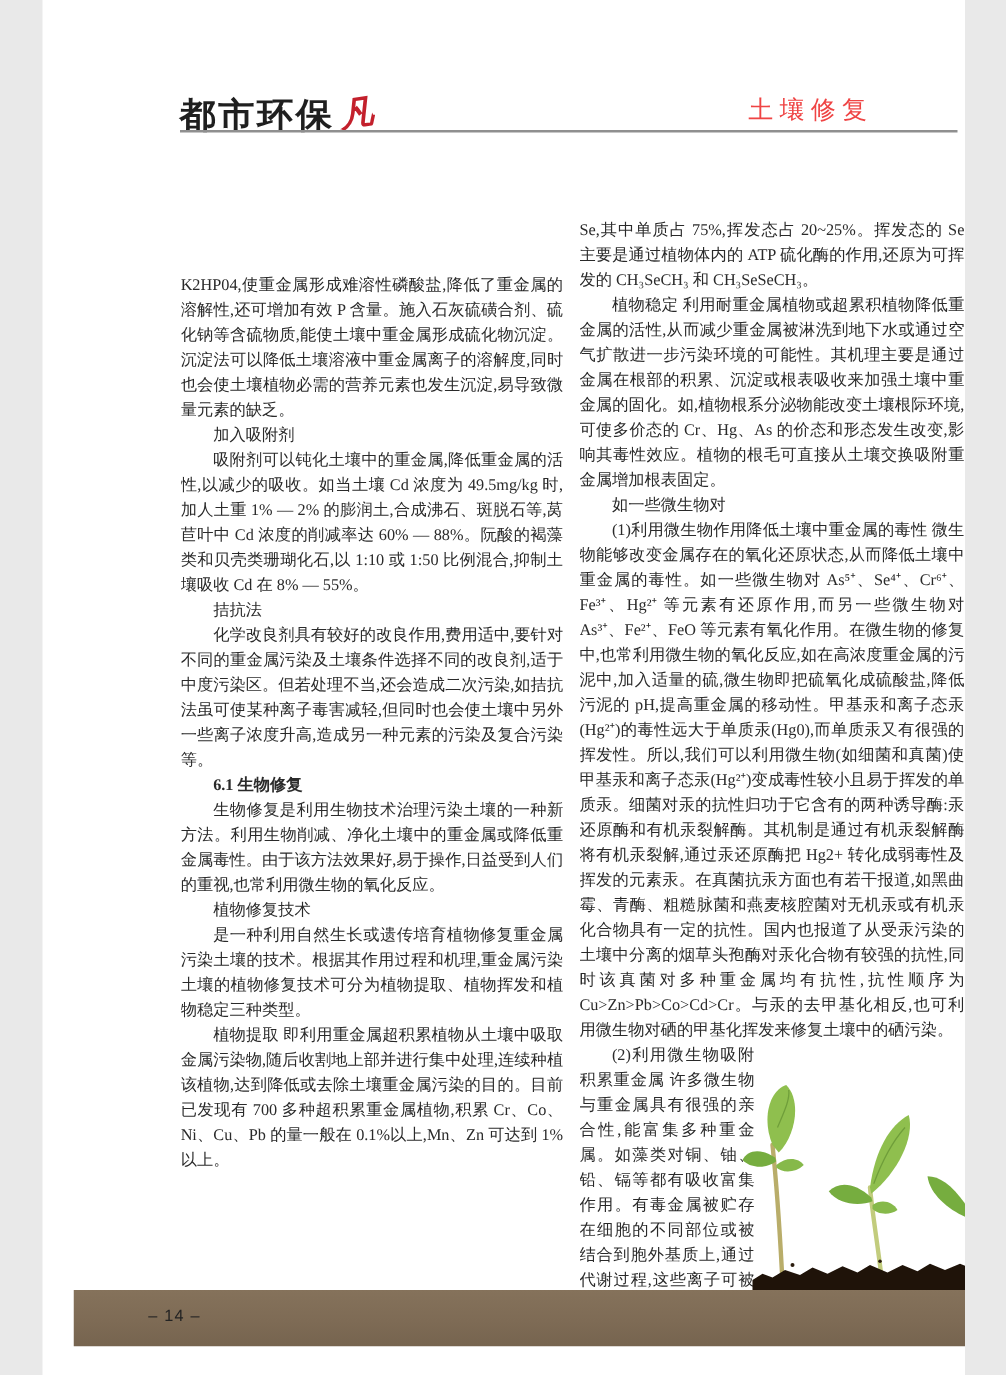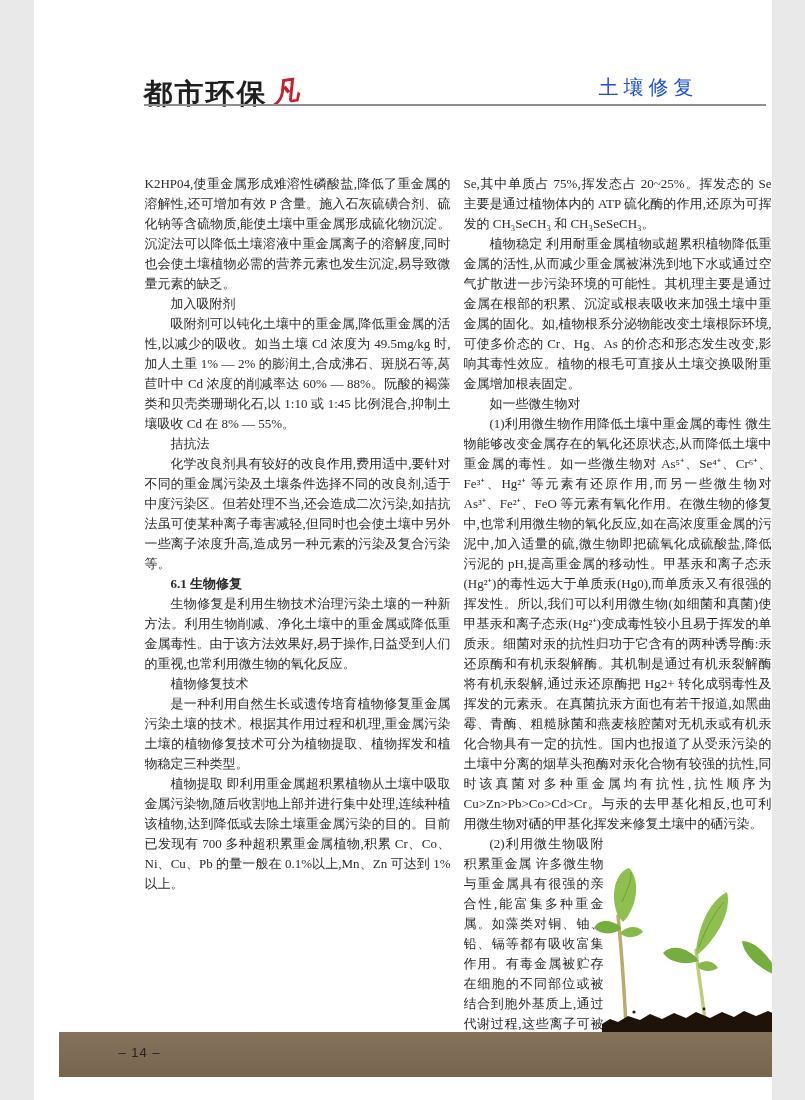--- a/index.html
+++ b/index.html
@@ -16,30 +16,30 @@
     transform:scaleY(.96);line-height:1;
   }
   .logo-mark{
     font-family:"DejaVu Serif",serif;font-style:italic;font-weight:bold;
     font-size:27px;color:#c3202c;line-height:1;margin-left:4px;
     transform:rotate(-8deg) translateY(-3px);display:inline-block;
   }
   .section-label{
     position:absolute;top:74px;right:73px;
     font-family:"Liberation Sans","DejaVu Sans",sans-serif;
-    font-size:20px;color:#1d4ed8;letter-spacing:5px;
+    font-size:20px;color:#ef4444;letter-spacing:5px;
   }
   .header-rule{position:absolute;left:110px;top:104px;width:622px;height:1.5px;background:#8f8f8f;}
   
   .col{
     position:absolute;top:174px;
     font-size:13px;line-height:20px;color:#2a2a2a;
     text-align:justify;overflow:hidden;
   }
-  .col-left{left:111px;width:306px;height:800px;}
+  .col-left{left:111px;width:306px;height:800px;margin-top:44px;}
   .col-right{left:430px;width:308px;height:870px;font-family:Liberation Serif, serif;}
   .col p{margin:0;text-indent:2em;}
   .col p.no-indent{text-indent:0;}
   .col p.bold{font-weight:bold;}
   .fig-spacer{float:right;width:168px;height:90px;margin-top:140px;}
   
   .seedling-fig{position:absolute;left:550px;top:862px;width:255px;height:178px;}
   
   .footer-band{
     position:absolute;left:25px;top:1032px;width:780px;height:45px;
@@ -59,21 +59,21 @@
   <div class="masthead">
     <span class="logo-text">都市环保</span>
     <span class="logo-mark">凡</span>
   </div>
   <div class="section-label">土壤修复</div>
   <div class="header-rule"></div>
 
   <div class="col col-left" id="col-left">
       <p class="no-indent">K2HP04,使重金属形成难溶性磷酸盐,降低了重金属的溶解性,还可增加有效 P 含量。施入石灰硫磺合剂、硫化钠等含硫物质,能使土壤中重金属形成硫化物沉淀。沉淀法可以降低土壤溶液中重金属离子的溶解度,同时也会使土壤植物必需的营养元素也发生沉淀,易导致微量元素的缺乏。</p>
       <p class="heading">加入吸附剂</p>
-      <p>吸附剂可以钝化土壤中的重金属,降低重金属的活性,以减少的吸收。如当土壤 Cd 浓度为 49.5mg/kg 时,加人土重 1% — 2% 的膨润土,合成沸石、斑脱石等,莴苣叶中 Cd 浓度的削减率达 60% — 88%。阮酸的褐藻类和贝壳类珊瑚化石,以 1:10 或 1:45 比例混合,抑制土壤吸收 Cd 在 8% — 55%。</p>
+      <p>吸附剂可以钝化土壤中的重金属,降低重金属的活性,以减少的吸收。如当土壤 Cd 浓度为 49.5mg/kg 时,加人土重 1% — 2% 的膨润土,合成沸石、斑脱石等,莴苣叶中 Cd 浓度的削减率达 60% — 88%。阮酸的褐藻类和贝壳类珊瑚化石,以 1:10 或 1:50 比例混合,抑制土壤吸收 Cd 在 8% — 55%。</p>
       <p class="heading">拮抗法</p>
       <p>化学改良剂具有较好的改良作用,费用适中,要针对不同的重金属污染及土壤条件选择不同的改良剂,适于中度污染区。但若处理不当,还会造成二次污染,如拮抗法虽可使某种离子毒害减轻,但同时也会使土壤中另外一些离子浓度升高,造成另一种元素的污染及复合污染等。</p>
       <p class="bold">6.1  生物修复</p>
       <p>生物修复是利用生物技术治理污染土壤的一种新方法。利用生物削减、净化土壤中的重金属或降低重金属毒性。由于该方法效果好,易于操作,日益受到人们的重视,也常利用微生物的氧化反应。</p>
       <p class="heading">植物修复技术</p>
       <p>是一种利用自然生长或遗传培育植物修复重金属污染土壤的技术。根据其作用过程和机理,重金属污染土壤的植物修复技术可分为植物提取、植物挥发和植物稳定三种类型。</p>
       <p>植物提取 即利用重金属超积累植物从土壤中吸取金属污染物,随后收割地上部并进行集中处理,连续种植该植物,达到降低或去除土壤重金属污染的目的。目前已发现有 700 多种超积累重金属植物,积累 Cr、Co、Ni、Cu、Pb 的量一般在 0.1%以上,Mn、Zn 可达到 1%以上。</p>
     </div>
   <div class="col col-right" id="col-right">
       <p class="no-indent">Se,其中单质占 75%,挥发态占 20~25%。挥发态的 Se 主要是通过植物体内的 ATP 硫化酶的作用,还原为可挥发的 CH₃SeCH₃ 和 CH₃SeSeCH₃。</p>

